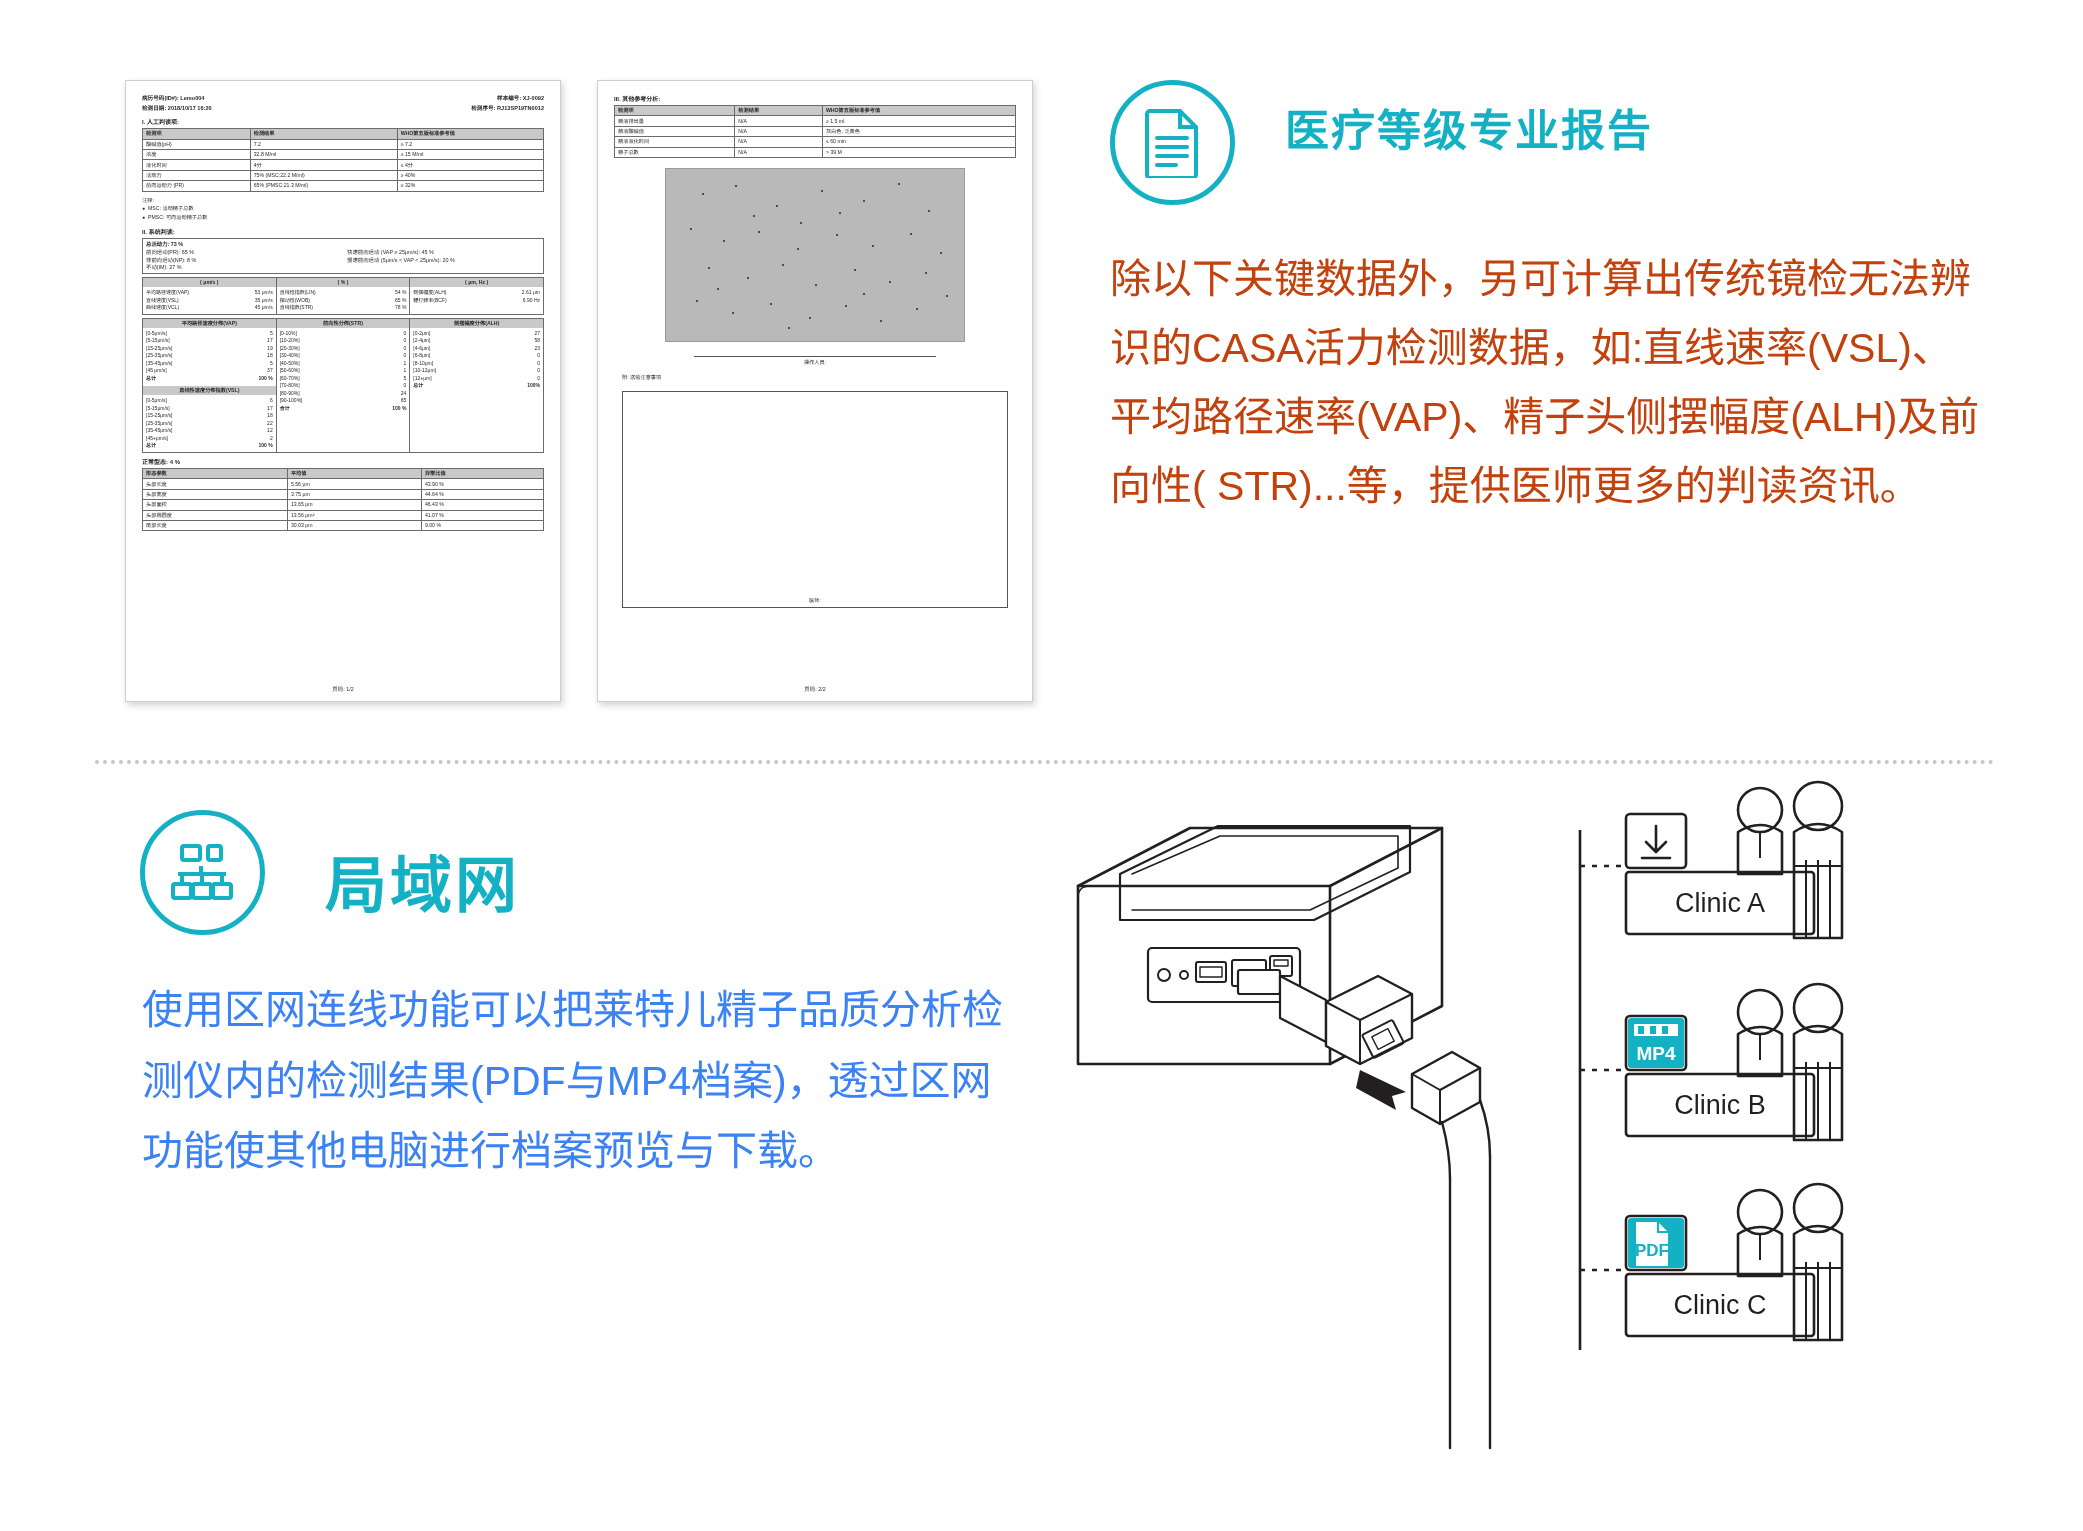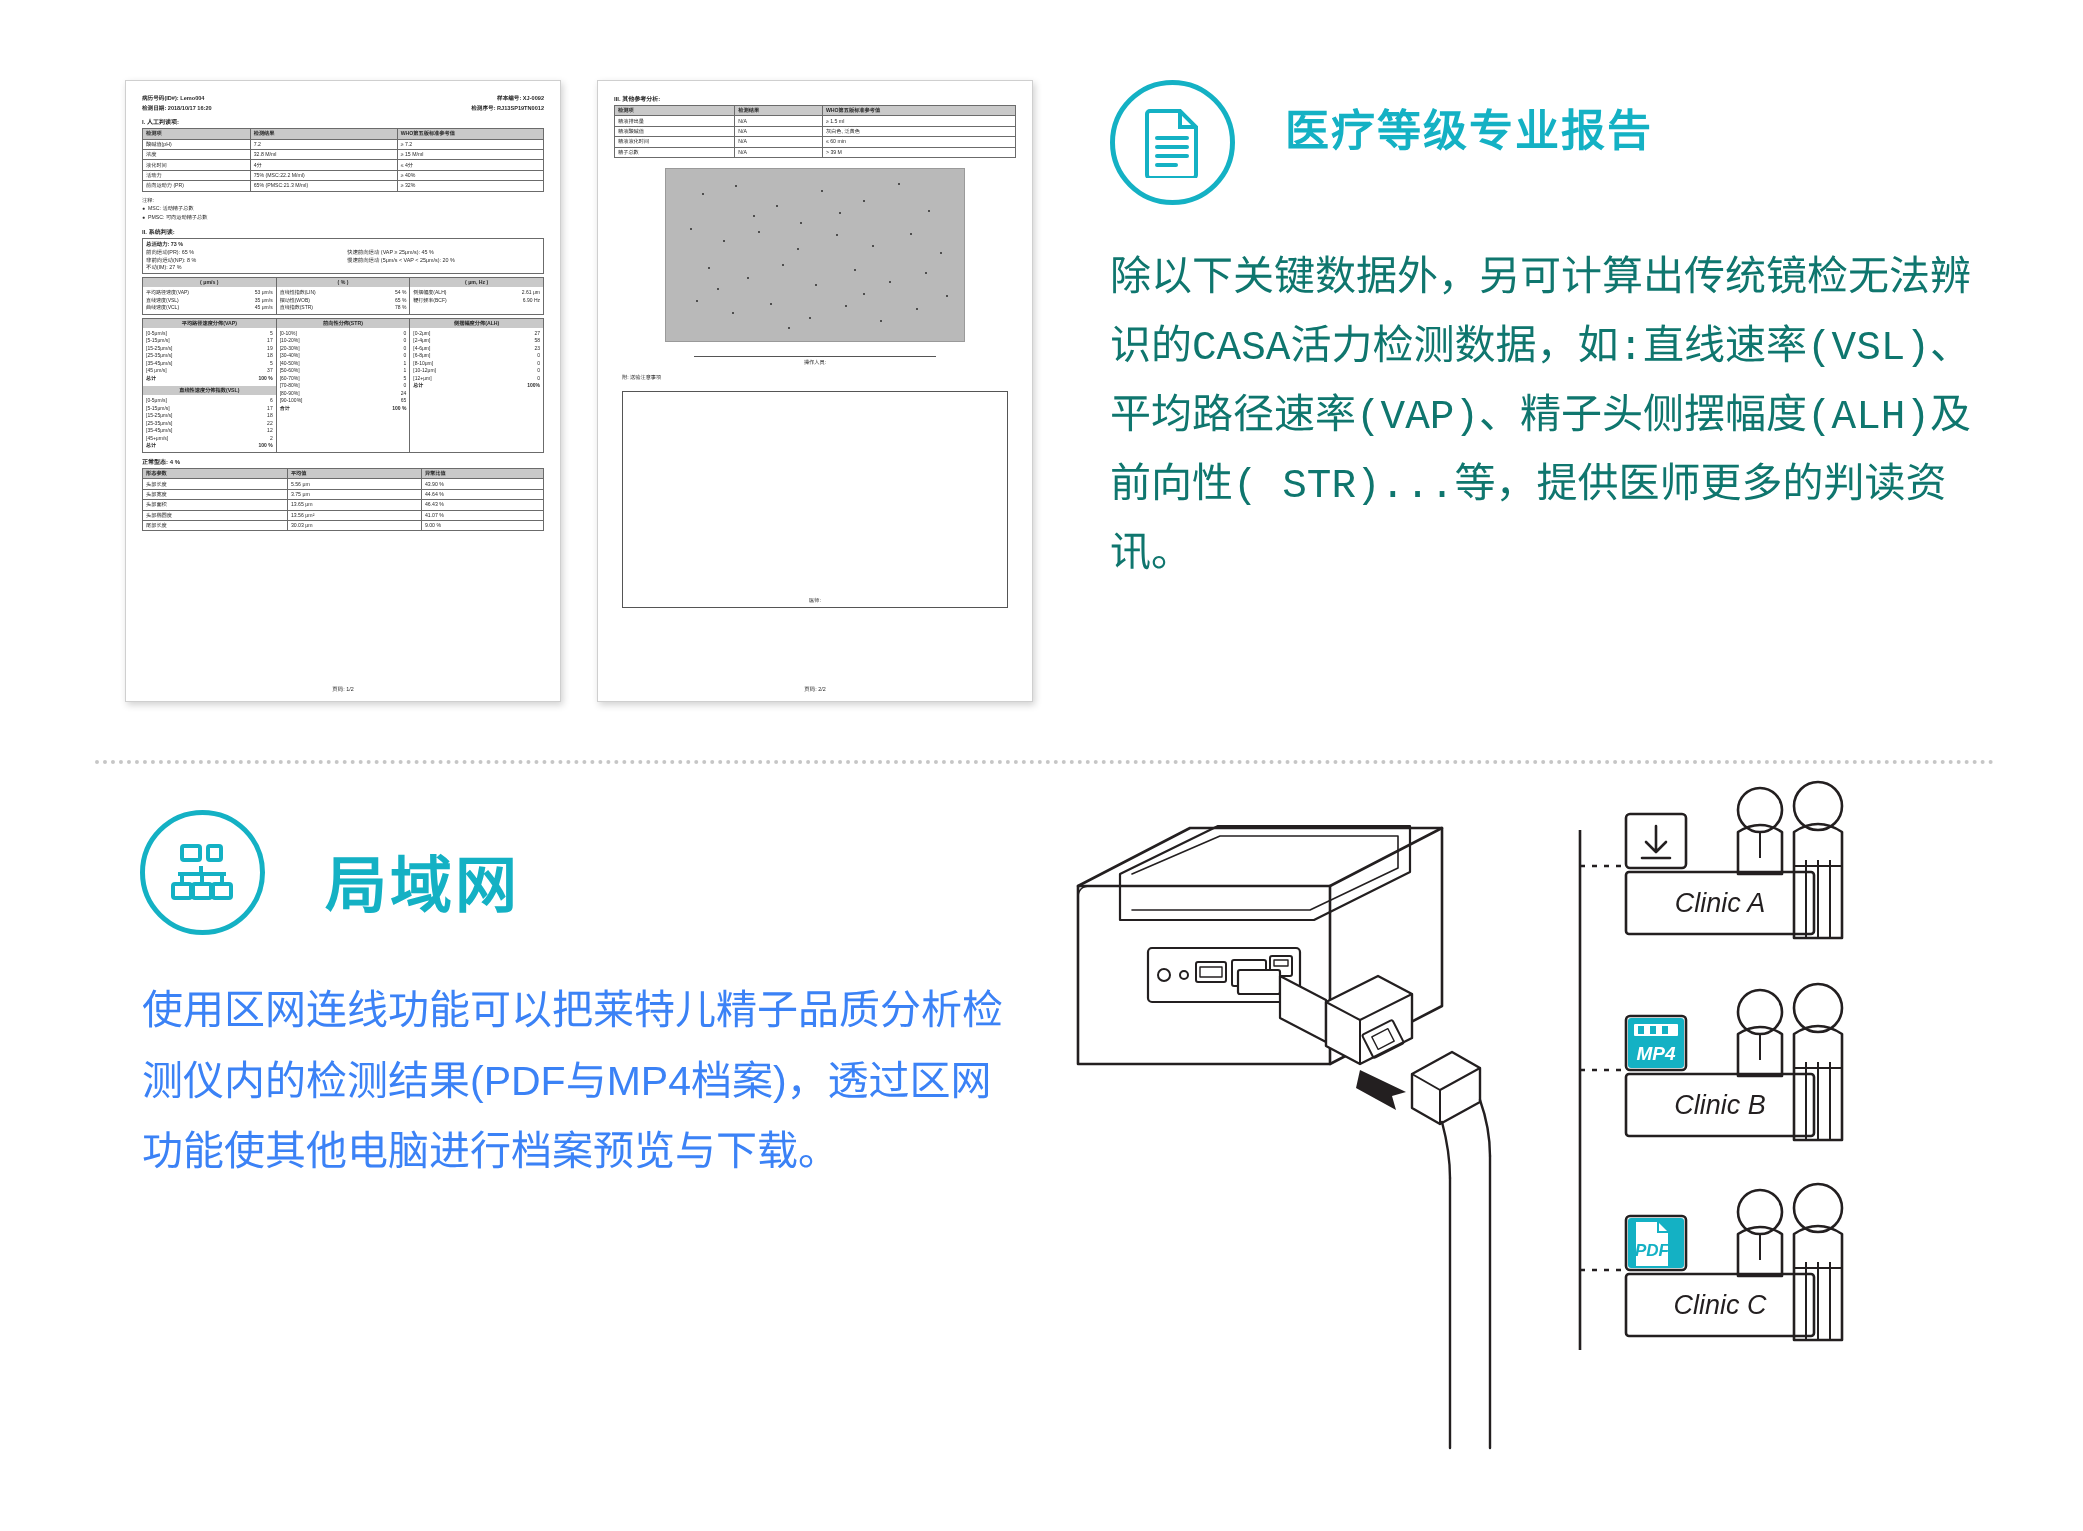--- a/index.html
+++ b/index.html
@@ -51,28 +51,28 @@
   .pfoot{position:absolute;bottom:8px;width:100%;text-align:center;font-size:5.4px;}
 
   
   .circ-icon{
     position:absolute;border:5px solid #14b1c4;border-radius:50%;
     display:flex;align-items:center;justify-content:center;box-sizing:border-box;
   }
 
   
   #s1-title{position:absolute;left:1285px;top:95px;font-size:44px;font-weight:bold;letter-spacing:2px;}
-  #s1-body{position:absolute;left:1110px;top:245px;width:880px;font-size:41px;line-height:1.68;color:#0f766e;font-family:Liberation Mono, monospace;}
+  #s1-body{position:absolute;left:1110px;top:245px;width:880px;font-size:41px;line-height:1.68;color:#c2410c;}
 
   
   #s2-title{position:absolute;left:325px;top:835px;font-size:62px;font-weight:bold;letter-spacing:3px;font-family:Liberation Serif, serif;}
   #s2-body{position:absolute;left:142px;top:975px;width:880px;font-size:41px;line-height:1.72;color:#3b82f6;}
 
   
-  #illus{position:absolute;left:1060px;top:770px;width:960px;height:720px;font-style:italic;}
+  #illus{position:absolute;left:1060px;top:770px;width:960px;height:720px;}
   .clinic-label{
     font-family:"Liberation Sans","DejaVu Sans",sans-serif;
     font-size:27px;fill:#231f20;
   }
 </style>
 </head>
 <body>
 
 <div id="page1" class="page">
   <div class="p-inner">

